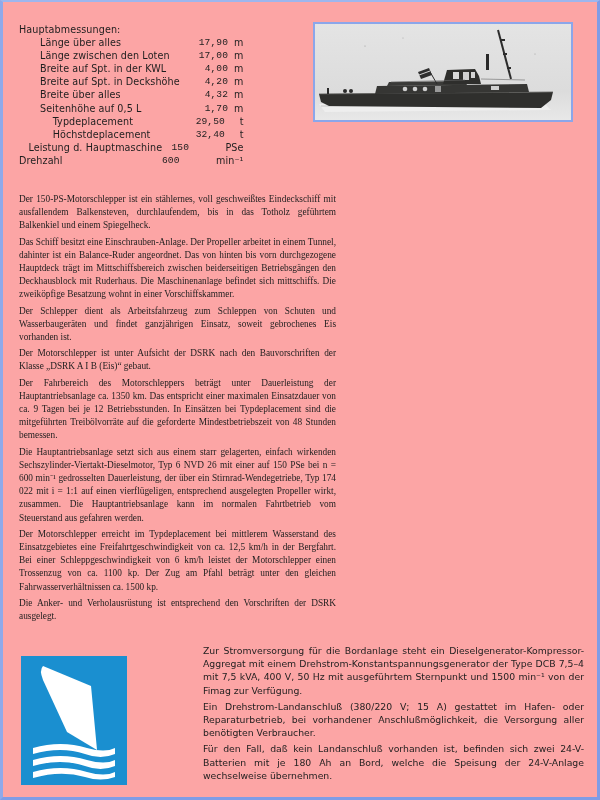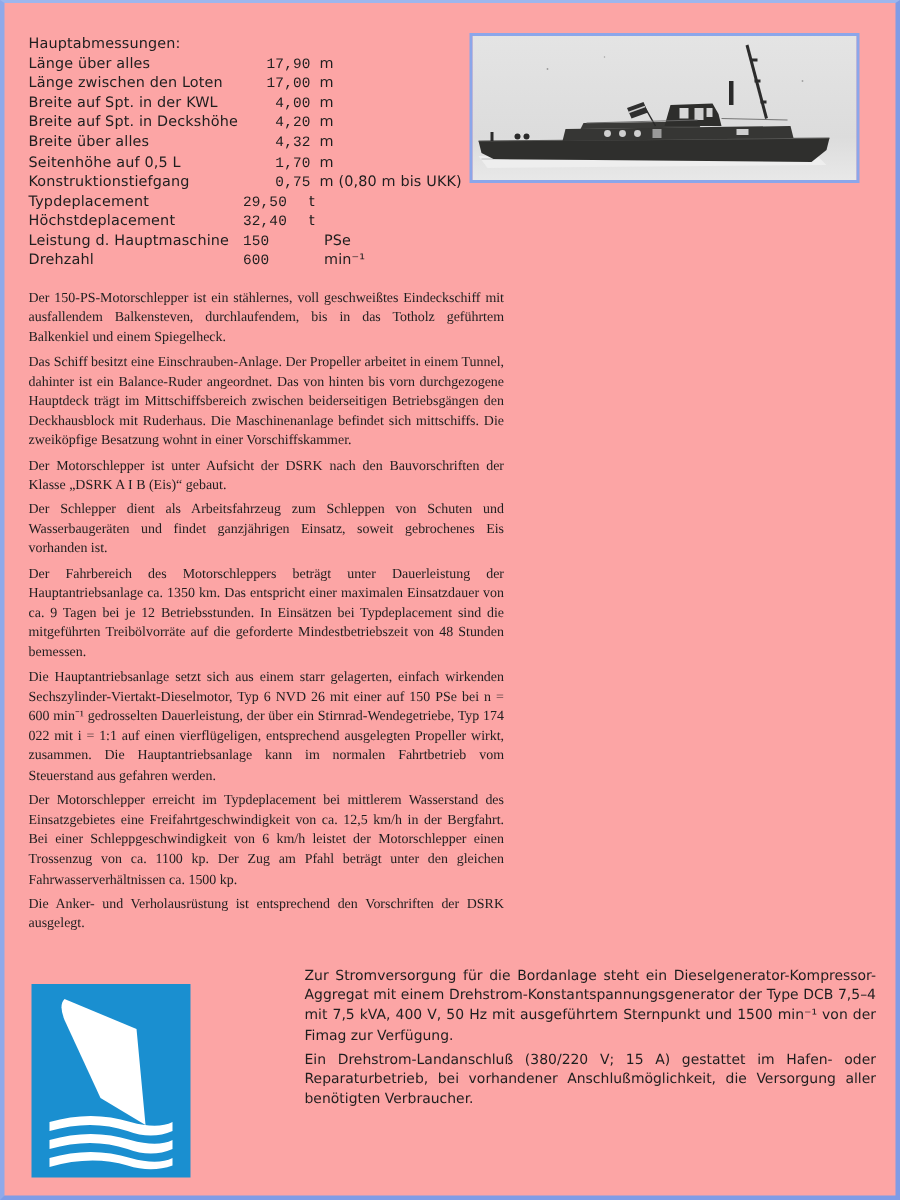--- a/index.html
+++ b/index.html
@@ -19,21 +19,21 @@
     border-bottom: 3px solid #7f9ce6;
     background: #fca5a5;
   }
   
   .specs {
     position: absolute; left: 16px; top: 21px;
     font-size: 9.6px; line-height: 13.1px;
     letter-spacing: 0.1px;
   }
   .specs .heading { margin-bottom: 0px; }
-  .spec-row { display: flex; white-space: nowrap; height: 13.1px; }
+  .spec-row { display: flex; white-space: nowrap; height: 13.1px; justify-content: flex-end; }
   .spec-row .lbl { width: 140px; }
   .spec-row .val { width: 48px; text-align: right; font-family: Liberation Mono, monospace; }
   .spec-row .unit { padding-left: 6px; }
   .spec-row.alt .val { width: 38px; text-align: left; padding-left: 0; }
   .spec-row.alt .lbl { width: 143px; }
   .spec-row.alt .unit { padding-left: 6px; }
 
   
   .photo {
     position: absolute; left: 310px; top: 20px;
@@ -102,25 +102,20 @@
     <div class="spec-row">
       <span class="lbl">Breite über alles</span>
       <span class="val">4,32</span>
       <span class="unit">m</span>
     </div>
     <div class="spec-row">
       <span class="lbl">Seitenhöhe auf 0,5 L</span>
       <span class="val">1,70</span>
       <span class="unit">m</span>
     </div>
-    <div class="spec-row">
-      <span class="lbl">Konstruktionstiefgang</span>
-      <span class="val">0,75</span>
-      <span class="unit">m (0,80 m bis UKK)</span>
-    </div>
     <div class="spec-row alt">
       <span class="lbl">Typdeplacement</span>
       <span class="val">29,50</span>
       <span class="unit">t</span>
     </div>
     <div class="spec-row alt">
       <span class="lbl">Höchstdeplacement</span>
       <span class="val">32,40</span>
       <span class="unit">t</span>
     </div>
@@ -178,35 +173,36 @@
       <circle cx="50" cy="22" r="0.6" fill="#9a9a9a"></circle>
       <circle cx="88" cy="14" r="0.5" fill="#a0a0a0"></circle>
       <circle cx="220" cy="30" r="0.6" fill="#a0a0a0"></circle>
     </svg>
   </div>
 
 
   <div class="body-col">
     <p>Der 150-PS-Motorschlepper ist ein stählernes, voll geschweißtes Eindeckschiff mit ausfallendem Balkensteven, durchlaufendem, bis in das Totholz geführtem Balkenkiel und einem Spiegelheck.</p>
     <p>Das Schiff besitzt eine Einschrauben-Anlage. Der Propeller arbeitet in einem Tunnel, dahinter ist ein Balance-Ruder angeordnet. Das von hinten bis vorn durchgezogene Hauptdeck trägt im Mittschiffsbereich zwischen beiderseitigen Betriebsgängen den Deckhausblock mit Ruderhaus. Die Maschinenanlage befindet sich mittschiffs. Die zweiköpfige Besatzung wohnt in einer Vorschiffskammer.</p>
+    <p>Der Schlepper dient als Arbeitsfahrzeug zum Schleppen von Schuten und Wasserbaugeräten und findet ganzjährigen Einsatz, soweit gebrochenes Eis vorhanden ist.</p>
     <p>Der Motorschlepper ist unter Aufsicht der DSRK nach den Bauvorschriften der Klasse „DSRK A I B (Eis)“ gebaut.</p>
-    <p>Der Schlepper dient als Arbeitsfahrzeug zum Schleppen von Schuten und Wasserbaugeräten und findet ganzjährigen Einsatz, soweit gebrochenes Eis vorhanden ist.</p>
     <p>Der Fahrbereich des Motorschleppers beträgt unter Dauerleistung der Hauptantriebsanlage ca. 1350 km. Das entspricht einer maximalen Einsatzdauer von ca. 9 Tagen bei je 12 Betriebsstunden. In Einsätzen bei Typdeplacement sind die mitgeführten Treibölvorräte auf die geforderte Mindestbetriebszeit von 48 Stunden bemessen.</p>
     <p>Die Hauptantriebsanlage setzt sich aus einem starr gelagerten, einfach wirkenden Sechszylinder-Viertakt-Dieselmotor, Typ 6 NVD 26 mit einer auf 150 PSe bei n = 600 min⁻¹ gedrosselten Dauerleistung, der über ein Stirnrad-Wendegetriebe, Typ 174 022 mit i = 1:1 auf einen vierflügeligen, entsprechend ausgelegten Propeller wirkt, zusammen. Die Hauptantriebsanlage kann im normalen Fahrtbetrieb vom Steuerstand aus gefahren werden.</p>
     <p>Der Motorschlepper erreicht im Typdeplacement bei mittlerem Wasserstand des Einsatzgebietes eine Freifahrtgeschwindigkeit von ca. 12,5 km/h in der Bergfahrt. Bei einer Schleppgeschwindigkeit von 6 km/h leistet der Motorschlepper einen Trossenzug von ca. 1100 kp. Der Zug am Pfahl beträgt unter den gleichen Fahrwasserverhältnissen ca. 1500 kp.</p>
     <p>Die Anker- und Verholausrüstung ist entsprechend den Vorschriften der DSRK ausgelegt.</p>
   </div>
 
   <div class="logo">
     <svg width="106" height="129" viewBox="0 0 106 129">
       <path d="M22 10 Q18 14 22 24 L46 76 L76 94 L70 30 Z" fill="#ffffff"></path>
       <path d="M12 92 Q40 84 66 92 Q84 97 94 92 L94 98 Q80 104 64 98 Q40 90 12 98 Z" fill="#ffffff"></path>
       <path d="M12 104 Q40 96 66 104 Q84 109 94 104 L94 110 Q80 116 64 110 Q40 102 12 110 Z" fill="#ffffff"></path>
       <path d="M12 116 Q40 108 66 116 Q84 121 94 116 L94 121 Q80 126 64 121 Q40 114 12 122 Z" fill="#ffffff"></path>
     </svg>
   </div>
 
   <div class="side-col">
     <p>Zur Stromversorgung für die Bordanlage steht ein Dieselgenerator-Kompressor-Aggregat mit einem Drehstrom-Konstantspannungsgenerator der Type DCB 7,5–4 mit 7,5 kVA, 400 V, 50 Hz mit ausgeführtem Sternpunkt und 1500 min⁻¹ von der Fimag zur Verfügung.</p>
     <p>Ein Drehstrom-Landanschluß (380/220 V; 15 A) gestattet im Hafen- oder Reparaturbetrieb, bei vorhandener Anschlußmöglichkeit, die Versorgung aller benötigten Verbraucher.</p>
+    <p>Für den Fall, daß kein Landanschluß vorhanden ist, befinden sich zwei 24-V-Batterien mit je 180 Ah an Bord, welche die Speisung der 24-V-Anlage wechselweise übernehmen.</p>
   </div>
 
 </div>
 
 </body></html>

